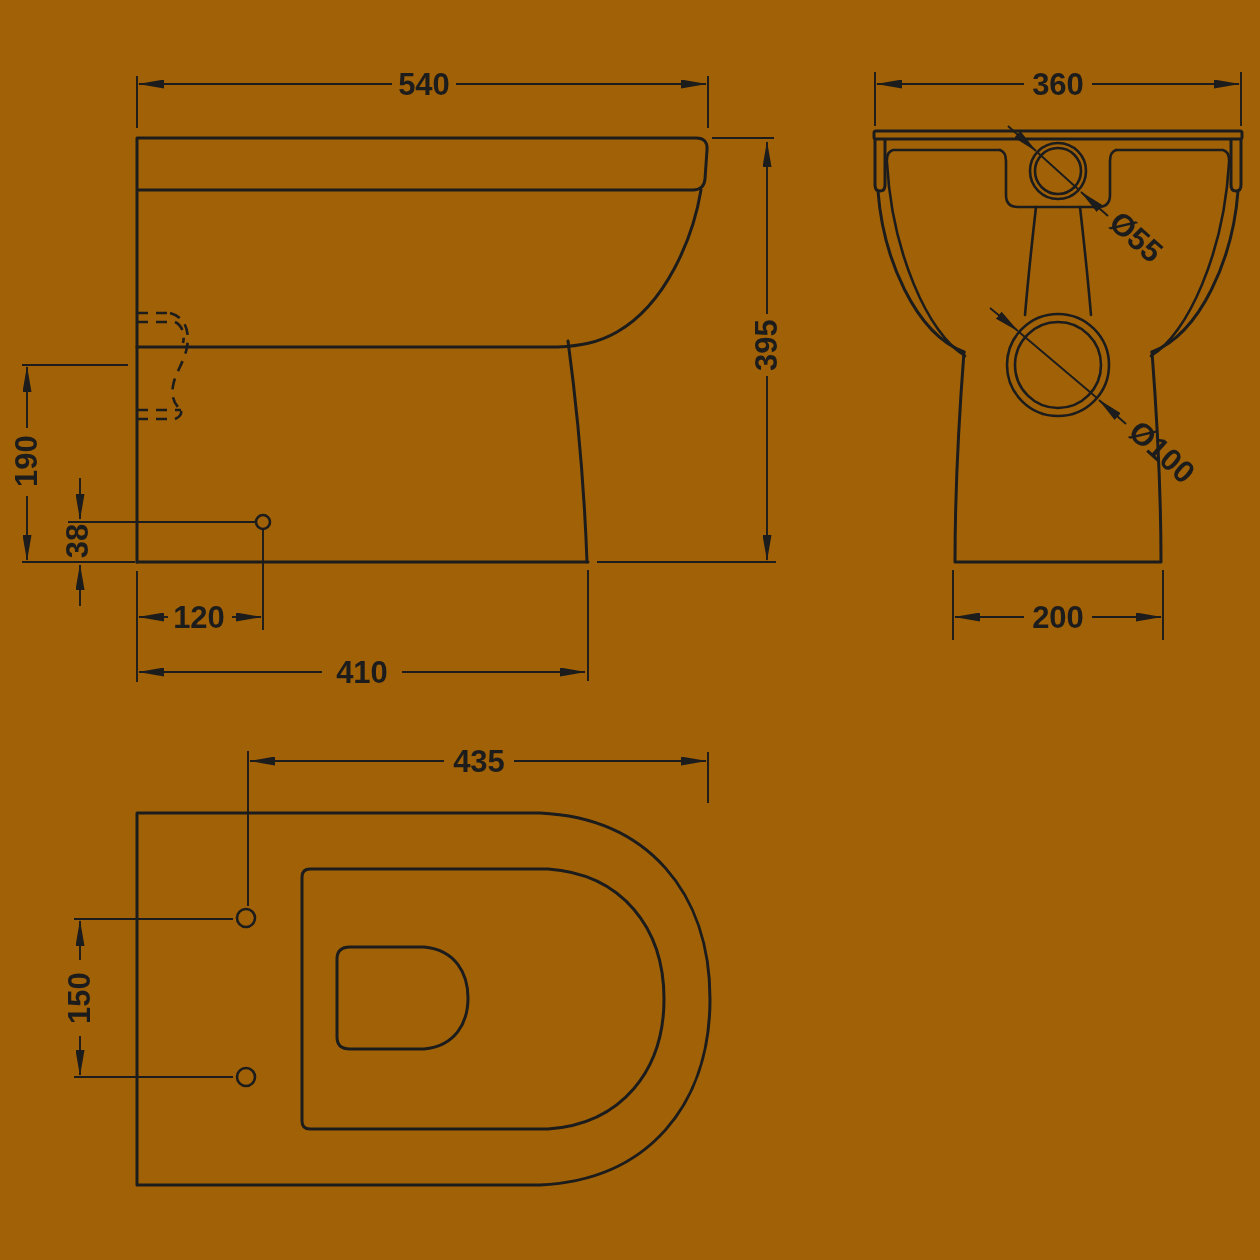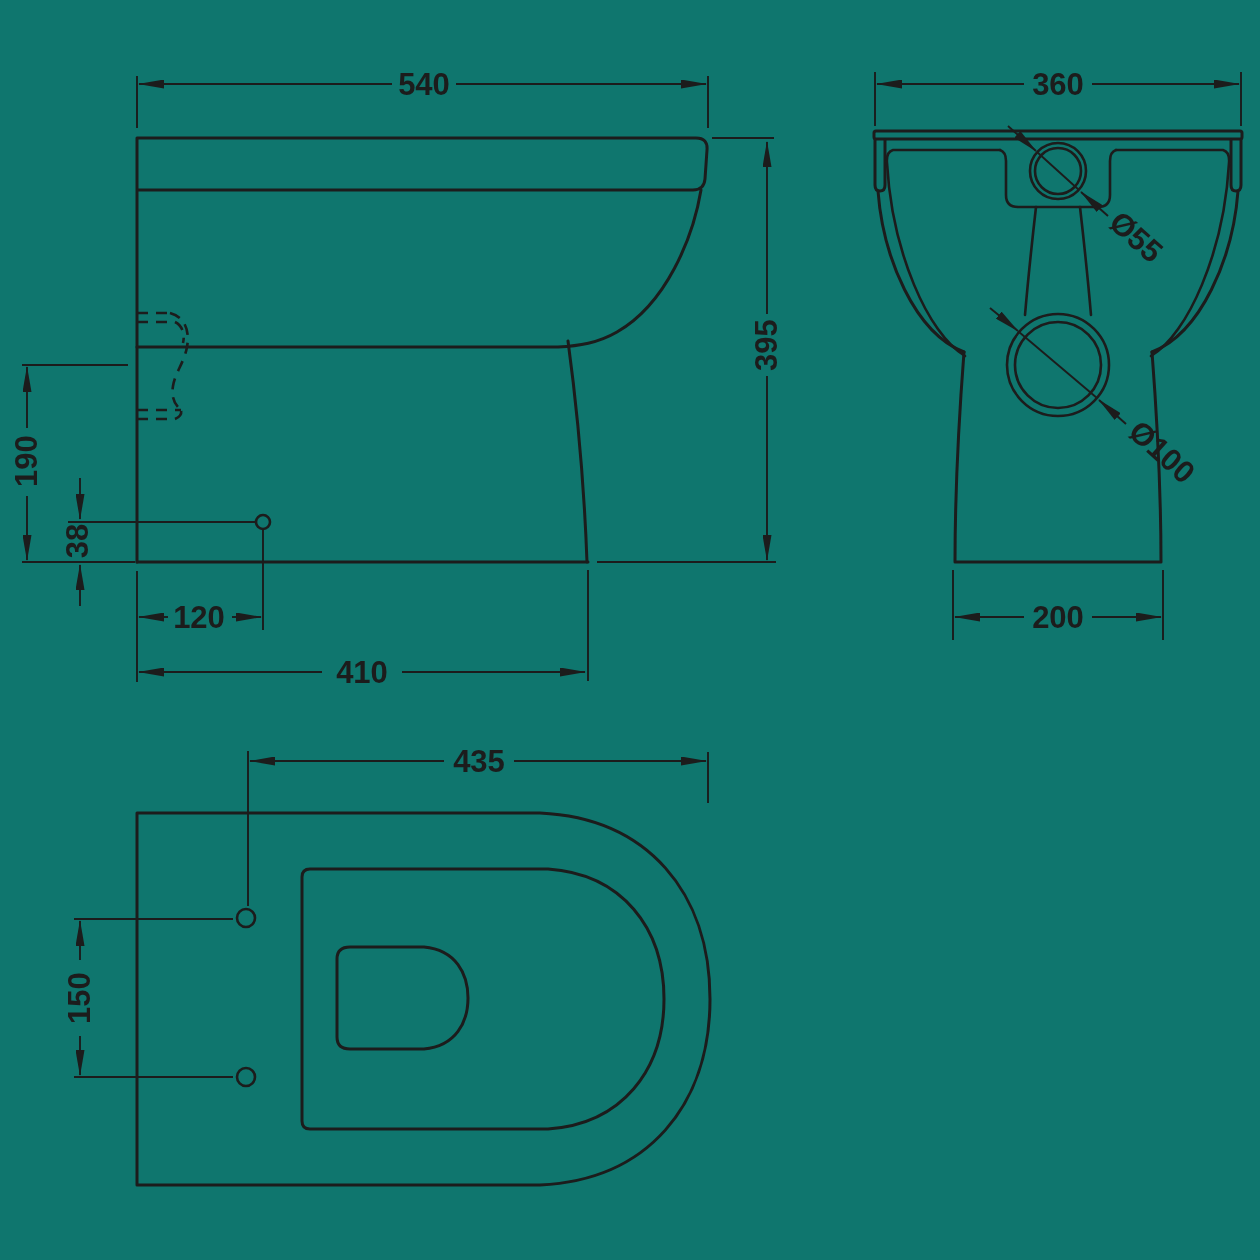--- a/index.html
+++ b/index.html
@@ -1,16 +1,16 @@
 <!DOCTYPE html>
 <html><head>
 <meta charset="utf-8">
 <style>
   html,body{margin:0;padding:0;background:#ffffff;}
-  .stage{position:relative;width:1260px;height:1260px;background:#0f766e;overflow:hidden;}
+  .stage{position:relative;width:1260px;height:1260px;background:#a16207;overflow:hidden;}
   svg{display:block;}
   .ol{fill:none;stroke:#1c1c1c;stroke-width:3;stroke-linecap:round;stroke-linejoin:round;}
   .ol2{fill:none;stroke:#1c1c1c;stroke-width:2.6;stroke-linecap:round;stroke-linejoin:round;}
   .thin{fill:none;stroke:#1c1c1c;stroke-width:1.9;stroke-linecap:butt;}
   .dash{fill:none;stroke:#1c1c1c;stroke-width:2.6;stroke-dasharray:11 8;stroke-linecap:butt;}
   .dimtxt{font:bold 31px "Liberation Sans", sans-serif;fill:#1c1c1c;text-anchor:middle;dominant-baseline:central;}
   .arrhead{fill:#1c1c1c;stroke:none;}
 </style>
 </head>
 <body>

